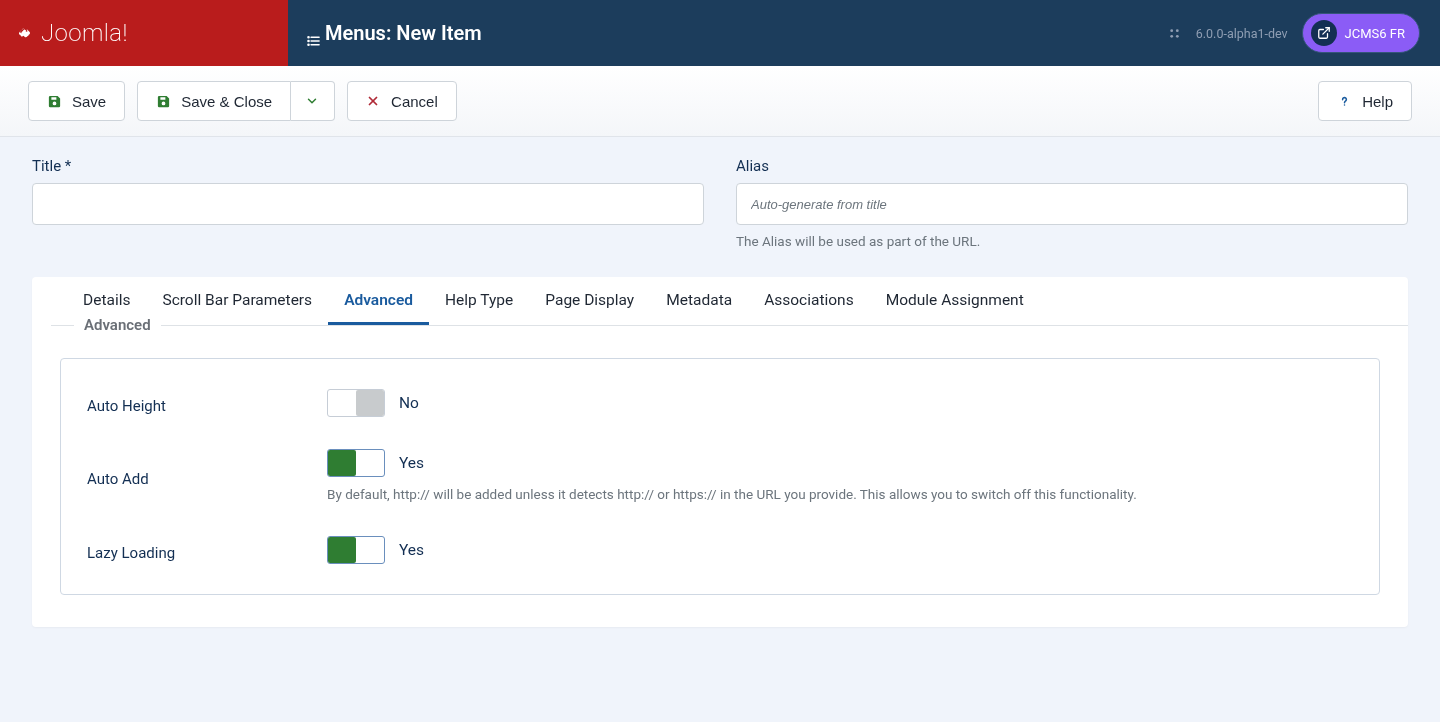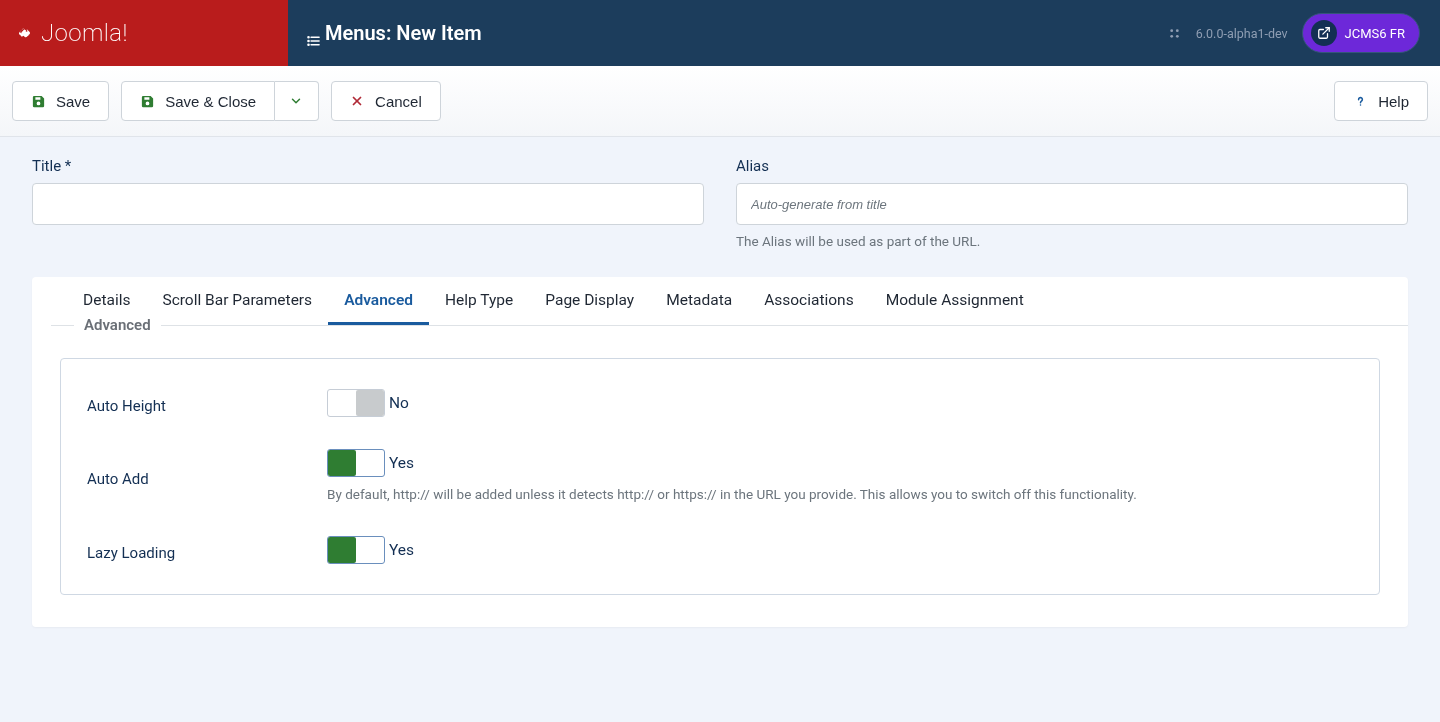--- a/index.html
+++ b/index.html
@@ -50,41 +50,41 @@
     display: flex;
     align-items: center;
     gap: 14px;
     padding: 0 20px;
     color: #8f9eb3;
     font-size: 12.5px;
   }
   .mini-joomla { width: 13px; height: 13px; }
   .preview-pill {
     display: flex; align-items: center; gap: 8px;
-    background: #6d28d9;
+    background: #8b5cf6;
     border: 1px solid #35557a;
     border-radius: 22px;
     padding: 6px 14px 6px 8px;
     color: #fff;
     font-size: 13px;
   }
   .preview-pill .circle-btn {
     width: 26px; height: 26px;
     display: flex; align-items: center; justify-content: center;
     background: #132f53;
     border-radius: 50%;
   }
   .preview-pill svg { width: 14px; height: 14px; stroke: #fff; fill: none; }
 
   
   .toolbar {
     display: flex;
     align-items: center;
     justify-content: space-between;
-    padding: 15px 12px;
+    padding: 15px 28px;
     background: linear-gradient(#ffffff, #f4f6f9);
     border-bottom: 1px solid #e0e4ea;
   }
   .toolbar-left, .toolbar-right {
     display: flex;
     gap: 12px;
     align-items: stretch;
   }
   .btn {
     display: flex;
@@ -191,21 +191,21 @@
     margin-bottom: 32px;
   }
   .option-row:last-child { margin-bottom: 0; }
   .option-label {
     width: 240px;
     padding-top: 6px;
     color: #132f53;
     font-size: 15px;
   }
   .option-control { flex: 1; }
-  .toggle-line { display: flex; align-items: center; gap: 4px; }
+  .toggle-line { display: flex; align-items: center; gap: 14px; }
   .toggle {
     width: 58px;
     height: 28px;
     border: 1px solid #c6cdd6;
     border-radius: 3px;
     position: relative;
     background: #fff;
     display: inline-flex;
   }
   .toggle .knob {

